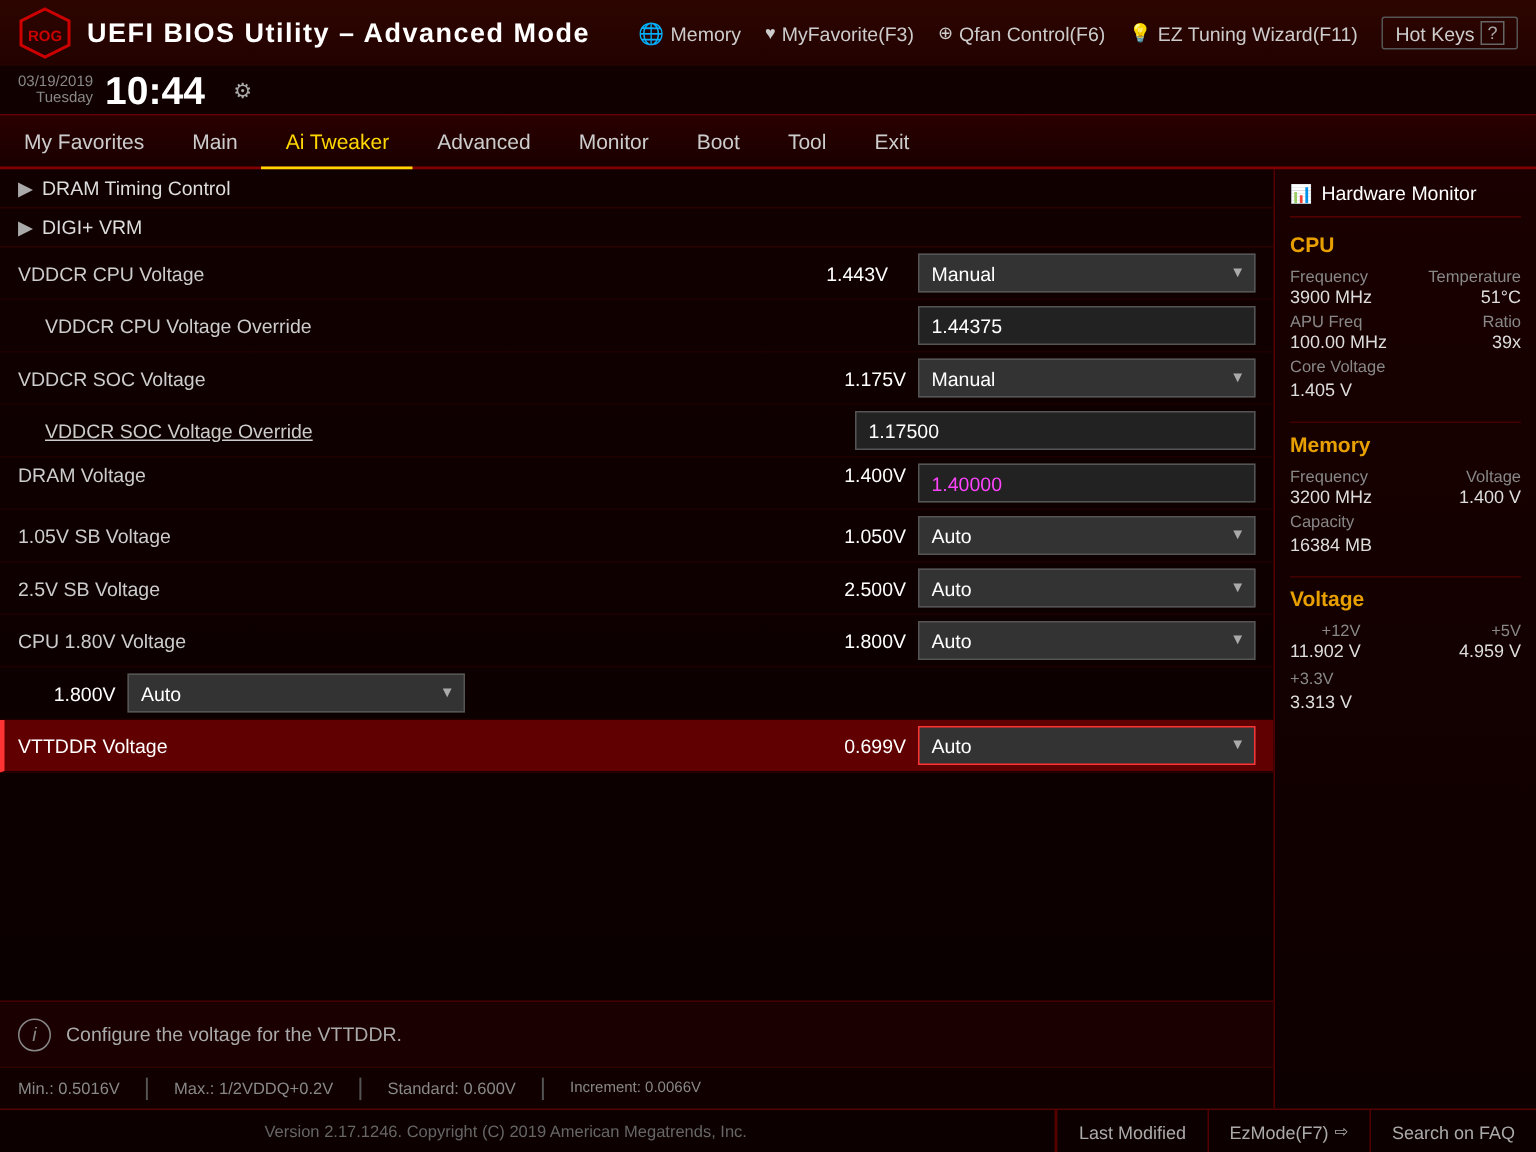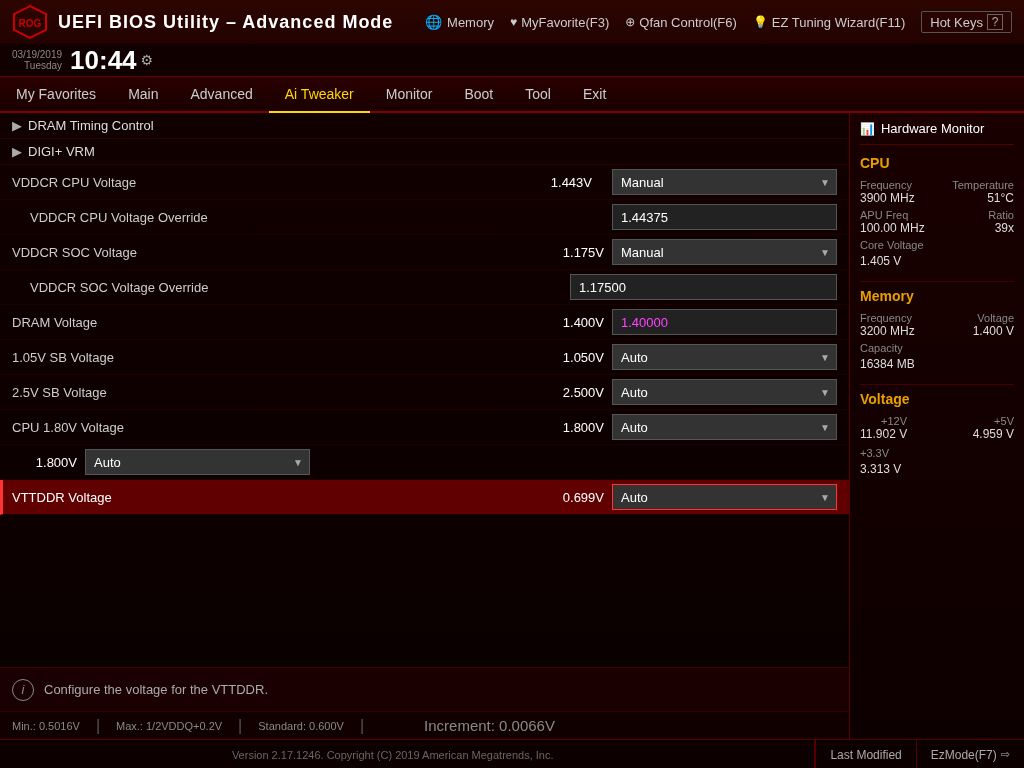--- a/index.html
+++ b/index.html
@@ -54,40 +54,40 @@
       </div>
     </div>
   </div>
 
   <div style="display:flex; align-items:center; padding:2px 12px; height:32px; background:#110000;">
     <div style="display:flex;align-items:center;gap:8px;">
       <div style="display:flex;flex-direction:column;align-items:flex-end;line-height:1.1;">
         <span style="color:#888;font-size:10px;">03/19/2019</span>
         <span style="color:#888;font-size:10px;text-align:center;">Tuesday</span>
       </div>
-      <div style="display:flex;align-items:center;gap:4px;">
+      <div style="display:flex;align-items:center;gap:19px;">
         <span style="font-size:26px;font-weight:bold;color:#fff;line-height:1;">10:44</span>
         <span style="font-size:14px;color:#aaa;cursor:pointer;">⚙</span>
       </div>
     </div>
   </div>
 </div>
 
 <div style="display:flex;align-items:center;background:linear-gradient(180deg,#2a0000 0%,#1a0000 100%);border-bottom:2px solid #800000;height:36px;">
   <div style="padding:0 16px;font-size:14px;color:#ccc;cursor:pointer;height:36px;display:flex;align-items:center;">
     <span>My Favorites</span>
   </div>
   <div style="padding:0 16px;font-size:14px;color:#ccc;cursor:pointer;height:36px;display:flex;align-items:center;">
     <span>Main</span>
   </div>
-  <div style="padding:0 16px;font-size:14px;color:#ccc;cursor:pointer;height:36px;display:flex;align-items:center;">
-    <span>Advanced</span>
-  </div>
   <div style="padding:0 16px;font-size:14px;color:#ffd700;cursor:pointer;height:36px;display:flex;align-items:center;border-bottom:2px solid #ffd700;margin-bottom:-2px;">
     <span>Ai Tweaker</span>
+  </div>
+  <div style="padding:0 16px;font-size:14px;color:#ccc;cursor:pointer;height:36px;display:flex;align-items:center;">
+    <span>Advanced</span>
   </div>
   <div style="padding:0 16px;font-size:14px;color:#ccc;cursor:pointer;height:36px;display:flex;align-items:center;">
     <span>Monitor</span>
   </div>
   <div style="padding:0 16px;font-size:14px;color:#ccc;cursor:pointer;height:36px;display:flex;align-items:center;">
     <span>Boot</span>
   </div>
   <div style="padding:0 16px;font-size:14px;color:#ccc;cursor:pointer;height:36px;display:flex;align-items:center;">
     <span>Tool</span>
   </div>
@@ -132,26 +132,26 @@
       <span style="width:65px;text-align:right;font-size:13px;color:#fff;margin-right:8px;">1.175V</span>
       <div style="position:relative;width:225px;">
         <select style="background:#333;border:1px solid #555;color:#fff;font-size:13px;padding:2px 24px 2px 8px;width:100%;height:26px;appearance:none;-webkit-appearance:none;cursor:pointer;">
           <option>Manual</option><option>Auto</option>
         </select>
         <span style="position:absolute;right:7px;top:50%;transform:translateY(-50%);color:#aaa;font-size:10px;pointer-events:none;">▼</span>
       </div>
     </div>
 
     <div style="display:flex;align-items:center;padding:4px 12px;border-bottom:1px solid #1e0000;min-height:34px;">
-      <span style="flex:1;font-size:13px;color:#ccc;padding-left:18px;">VDDCR SOC Voltage Override</span>
+      <span style="flex:1;font-size:13px;color:#ccc;padding-left:18px;text-decoration:underline;">VDDCR SOC Voltage Override</span>
       <span style="width:65px;"></span>
       <input type="text" value="1.17500" style="width: 267px; background: rgb(34, 34, 34); border: 1px solid rgb(85, 85, 85); color: #ffffff; font-size: 13px; padding: 2px 8px; height: 26px;">
     </div>
 
-    <div style="display:flex;align-items:center;padding:4px 12px;border-bottom:1px solid #1e0000;min-height:34px;">
+    <div style="display:flex;padding:4px 12px;border-bottom:1px solid #1e0000;min-height:34px;">
       <span style="flex:1;font-size:13px;color:#ccc;">DRAM Voltage</span>
       <span style="width:65px;text-align:right;font-size:13px;color:#fff;margin-right:8px;">1.400V</span>
       <input type="text" value="1.40000" style="width: 225px; background: rgb(34, 34, 34); border: 1px solid rgb(85, 85, 85); color: rgb(255, 68, 255); font-size: 13px; padding: 2px 8px; height: 26px;">
     </div>
 
     <div style="display:flex;align-items:center;padding:4px 12px;border-bottom:1px solid #1e0000;min-height:34px;">
       <span style="flex:1;font-size:13px;color:#ccc;">1.05V SB Voltage</span>
       <span style="width:65px;text-align:right;font-size:13px;color:#fff;margin-right:8px;">1.050V</span>
       <div style="position:relative;width:225px;">
         <select style="background:#333;border:1px solid #555;color:#fff;font-size:13px;padding:2px 24px 2px 8px;width:100%;height:26px;appearance:none;-webkit-appearance:none;cursor:pointer;">
@@ -211,21 +211,21 @@
       <span style="font-size:13px;color:#aaa;">Configure the voltage for the VTTDDR.</span>
     </div>
 
     <div style="background:#110000;border-top:1px solid #300;padding:4px 12px;display:flex;align-items:center;gap:16px;height:28px;">
       <span style="font-size:11px;color:#888;">Min.: 0.5016V</span>
       <span style="color:#555;">|</span>
       <span style="font-size:11px;color:#888;">Max.: 1/2VDDQ+0.2V</span>
       <span style="color:#555;">|</span>
       <span style="font-size:11px;color:#888;">Standard: 0.600V</span>
       <span style="color:#555;">|</span>
-      <span style="font-size:15px;color:#888;margin-left:44px;">Increment: 0.0066V</span>
+      <span style="font-size:10px;color:#888;">Increment: 0.0066V</span>
     </div>
   </div>
 
   <div style="width:175px;background:linear-gradient(180deg,#1a0000 0%,#0d0000 100%);border-left:1px solid #500;padding:8px 10px;overflow-y:auto;">
 
     <div style="display:flex;align-items:center;gap:6px;font-size:13px;color:#fff;padding-bottom:8px;border-bottom:1px solid #500;margin-bottom:10px;">
       <span style="font-size:12px;">📊</span>
       <span>Hardware Monitor</span>
     </div>
 
@@ -311,14 +311,17 @@
     <span style="font-size:11px;color:#666;">Version 2.17.1246. Copyright (C) 2019 American Megatrends, Inc.</span>
   </div>
   <div style="display:flex;border-left:1px solid #500;">
     <div style="padding:0 14px;font-size:12px;color:#aaa;cursor:pointer;display:flex;align-items:center;border-left:1px solid #500;height:30px;">
       <span>Last Modified</span>
     </div>
     <div style="padding:0 14px;font-size:12px;color:#aaa;cursor:pointer;display:flex;align-items:center;gap:4px;border-left:1px solid #500;height:30px;">
       <span>EzMode(F7)</span>
       <span style="font-size:11px;">⇨</span>
     </div>
+    <div style="padding:0 14px;font-size:12px;color:#aaa;cursor:pointer;display:flex;align-items:center;border-left:1px solid #500;height:30px;">
+      <span>Search on FAQ</span>
+    </div>
   </div>
 </div>
 
 </body></html>

